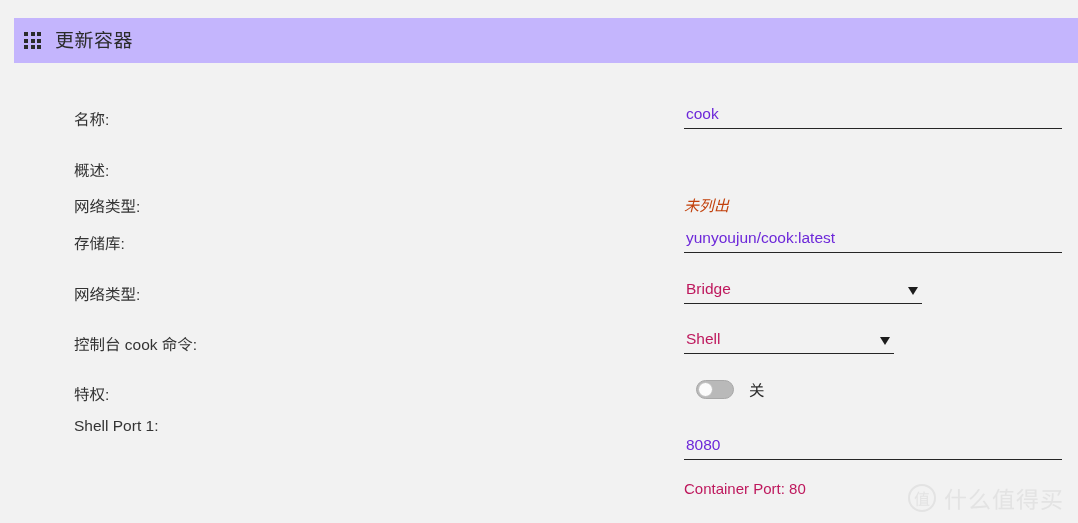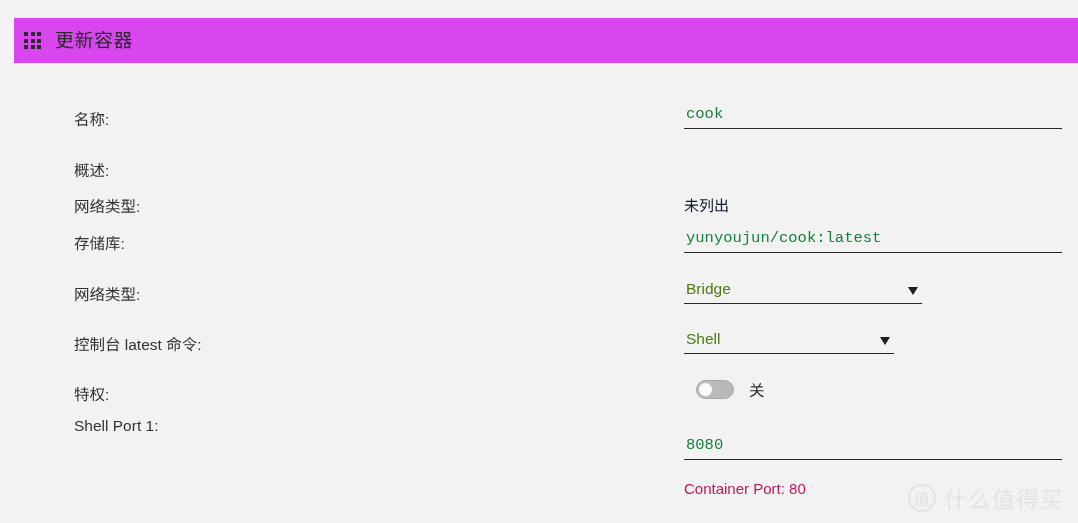--- a/index.html
+++ b/index.html
@@ -17,21 +17,21 @@
     position: relative;
   }
 
   
   .titlebar {
     position: absolute;
     left: 14px;
     top: 18px;
     right: 0;
     height: 45px;
-    background: #d946ef;
+    background: #c4b5fd;
     display: flex;
     align-items: center;
     padding-left: 10px;
     box-sizing: border-box;
   }
   .grid-icon {
     width: 17px;
     height: 17px;
     display: grid;
     grid-template-columns: repeat(3, 4px);
@@ -73,51 +73,52 @@
     color: #333333;
     white-space: nowrap;
     margin-left: 48px;
   }
   .field {
     position: absolute;
     left: 684px;
   }
 
   .text-input {
-    font-family: Liberation Mono, monospace;
-    font-size: 15.5px;
-    color: #15803d;
+    font-family: Liberation Sans, sans-serif;
+    font-size: 15.5px;
+    color: #6d28d9;
     background: transparent;
     border: none;
     border-bottom: 1.6px solid #262626;
     outline: none;
     padding: 0 0 5px 2px;
     margin: 0;
     box-sizing: border-box;
     display: block;
   }
 
   .link-unlisted {
     font-size: 15px;
-    color: #0f172a;
+    font-style: italic;
+    color: #c2410c;
     text-decoration: none;
     cursor: pointer;
     white-space: nowrap;
   }
 
   .select-wrap {
     position: relative;
     display: block;
     border-bottom: 1.6px solid #262626;
     box-sizing: border-box;
     padding: 0 0 5px 2px;
   }
   .select-value {
     font-size: 15.5px;
-    color: #4d7c0f;
+    color: #be185d;
     display: inline-block;
   }
   .caret {
     position: absolute;
     right: 4px;
     bottom: 8px;
     width: 0;
     height: 0;
     border-left: 5.5px solid transparent;
     border-right: 5.5px solid transparent;
@@ -241,21 +242,21 @@
     <span class="label">网络类型:</span>
     <span class="field" style="top:-2px;">
       <span class="select-wrap" style="width:238px;">
         <span class="select-value">Bridge</span>
         <span class="caret"></span>
       </span>
     </span>
   </div>
 
   <div class="row" style="top:269px;">
-    <span class="label">控制台 latest 命令:</span>
+    <span class="label">控制台 cook 命令:</span>
     <span class="field" style="top:-2px;">
       <span class="select-wrap" style="width:210px;">
         <span class="select-value">Shell</span>
         <span class="caret"></span>
       </span>
     </span>
   </div>
 
   <div class="row" style="top:319px;">
     <span class="label">特权:</span>

